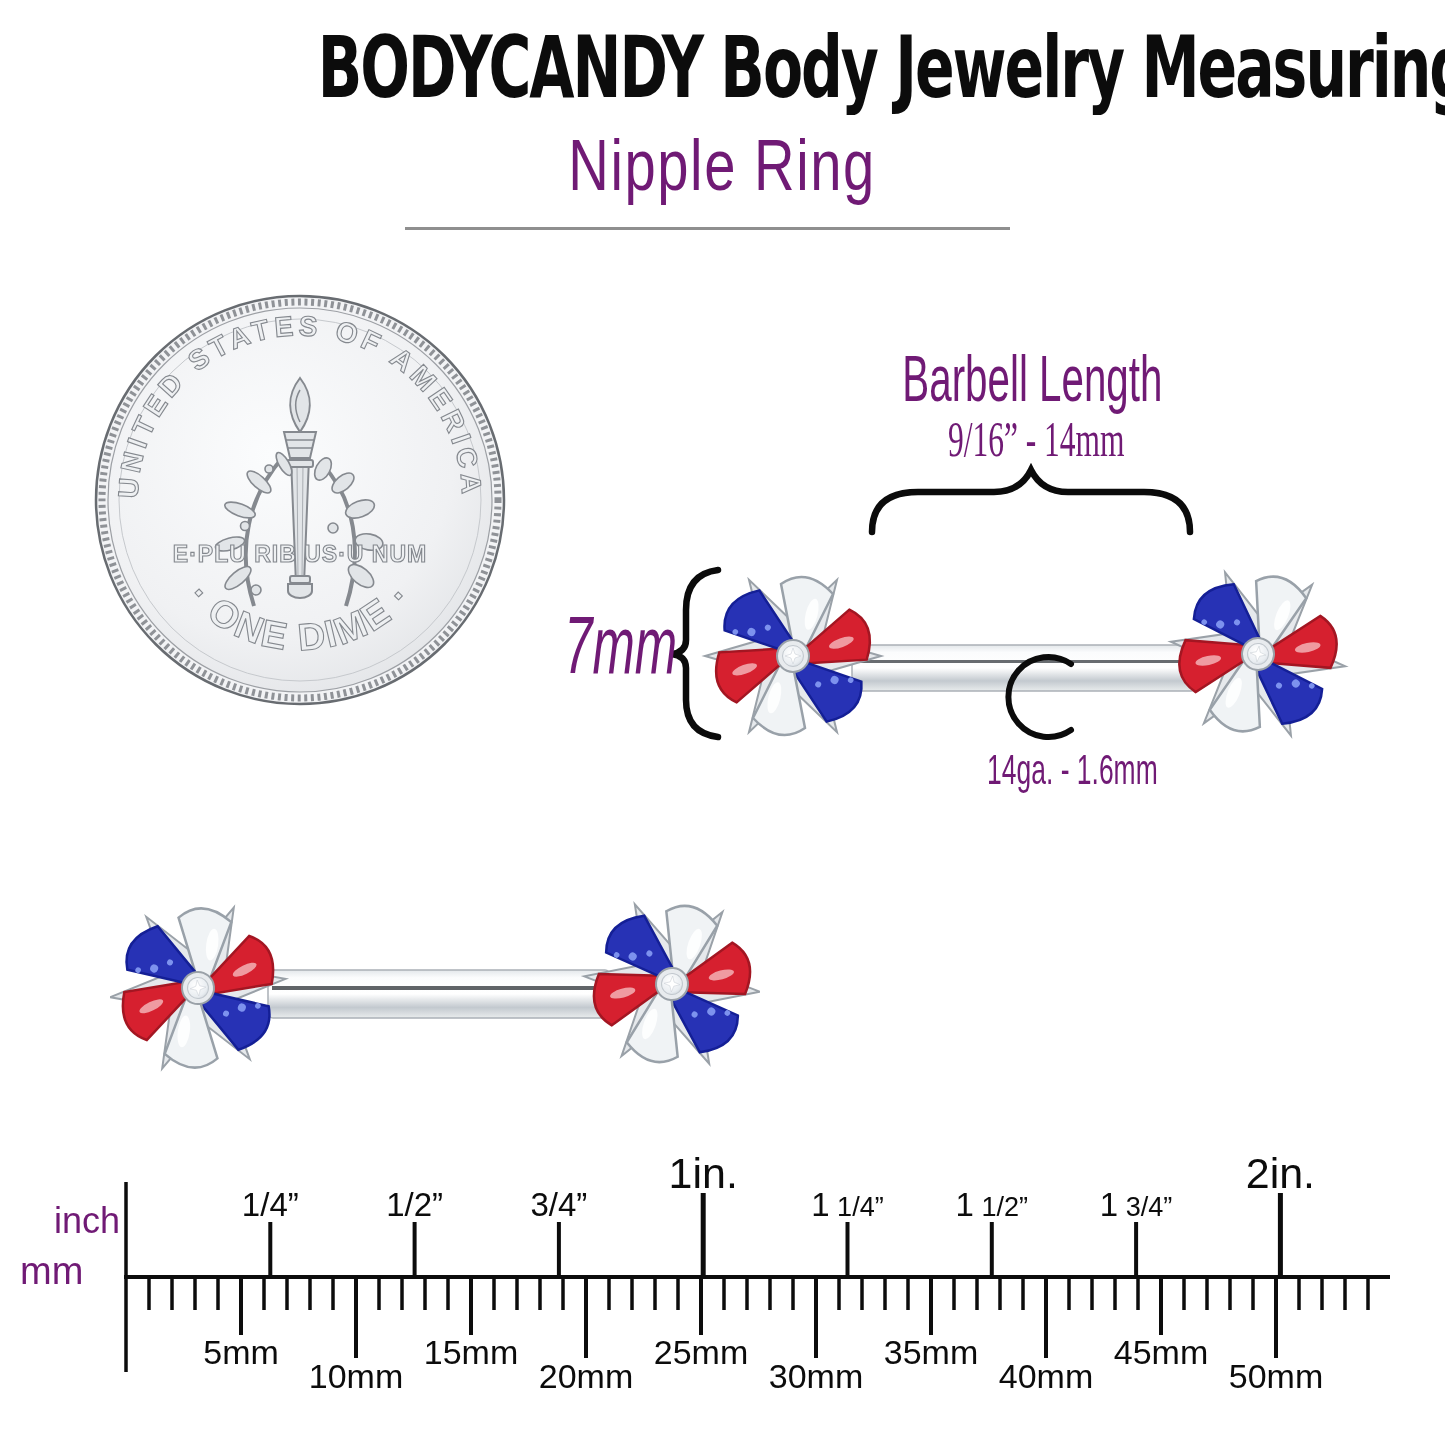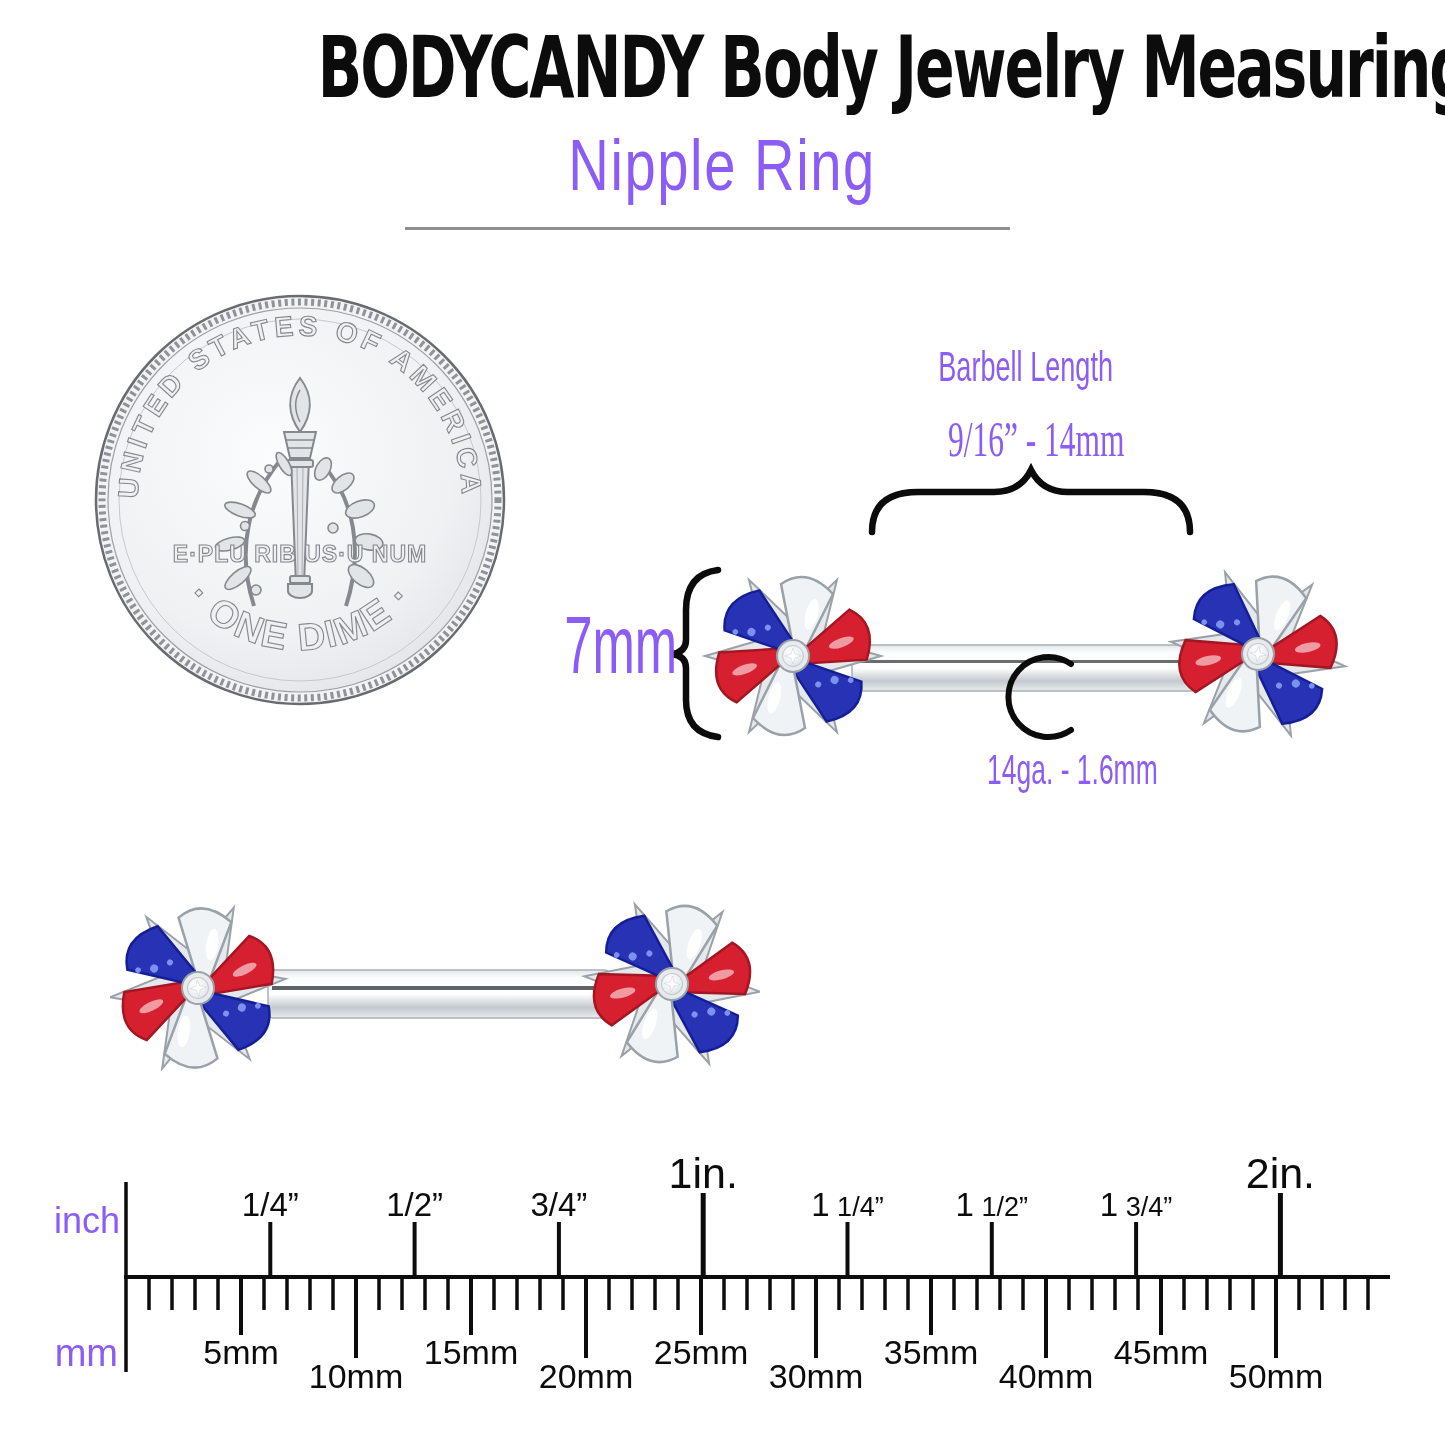--- a/index.html
+++ b/index.html
@@ -6,21 +6,21 @@
   #page{position:relative;width:1445px;height:1445px;background:#ffffff;overflow:hidden;
         font-family:"Liberation Sans",sans-serif;color:#111;}
   .abs{position:absolute;}
   .center{text-align:center;}
   .nowrap{white-space:nowrap;}
   
   .title{font-family:"DejaVu Sans",sans-serif;font-weight:bold;font-size:86px;line-height:1.05;
          letter-spacing:-3px;color:#0c0c0c;}
   .squeeze-title{display:inline-block;transform:scaleX(0.68);transform-origin:center top;white-space:nowrap;}
   
-  .thin{font-family:"Liberation Sans",sans-serif;font-weight:400;color:#8b5cf6;}
+  .thin{font-family:"Liberation Sans",sans-serif;font-weight:400;color:#701a75;}
   .cond{display:inline-block;transform:scaleX(0.63);transform-origin:center top;white-space:nowrap;}
   .cond78{display:inline-block;transform:scaleX(0.78);transform-origin:center top;white-space:nowrap;letter-spacing:2px;}
   .cond7{display:inline-block;transform:scaleX(0.62);transform-origin:right top;white-space:nowrap;}
   .underline{background:#8f8f8f;height:3px;}
   svg{display:block;}
   .v-silver{fill:#f0f3f5;stroke:#99a1a9;stroke-width:2.5;}
   .v-red{fill:var(--pw-red,#d6202f);stroke:#a31622;stroke-width:2.5;}
   .v-blue{fill:var(--pw-blue,#2732b5);stroke:#141f96;stroke-width:2.5;}
   .coin-letters{font-family:"Liberation Sans",sans-serif;font-weight:bold;
                 fill:#eef0f2;stroke:#84888e;stroke-width:1.1px;}
@@ -163,27 +163,27 @@
     <g>
       <rect x="352" y="305" width="344" height="46" rx="5" fill="url(#barGrad)" stroke="#aab0b6" stroke-width="1.5"></rect>
       <rect x="356" y="320" width="336" height="3" fill="#4e5257" opacity="0.85"></rect>
     </g>
     <use href="#pw" transform="translate(293,316)"></use>
     <use href="#pw" transform="translate(758,314) rotate(8)"></use>
 
     <path d="M 571 324 A 40 40 0 1 0 571 390" fill="none" stroke="#0b0b0b" stroke-width="6" stroke-linecap="round"></path>
   </svg>
 
-  <div class="abs center thin nowrap" style="left:826px;top:342px;width:400px;font-size:43px;">
+  <div class="abs center thin nowrap" style="left:826px;top:342px;width:400px;font-size:64px;">
     <span class="cond">Barbell Length</span>
   </div>
   <div class="abs center thin nowrap" style="left:836px;top:410px;width:400px;font-size:50px;font-family:Liberation Serif, serif;">
     <span class="cond">9/16” - 14mm</span>
   </div>
-  <div class="abs thin nowrap" style="left:495px;top:598px;width:160px;text-align:right;font-size:82px;">
+  <div class="abs thin nowrap" style="left:495px;top:598px;width:160px;text-align:right;font-size:82px;font-style:italic;">
     <span class="cond7">7mm</span>
   </div>
   <div class="abs center thin nowrap" style="left:872px;top:746px;width:400px;font-size:42px;">
     <span class="cond">14ga. - 1.6mm</span>
   </div>
 
   <svg class="abs" style="left:110px;top:880px;" width="650" height="220" viewBox="0 0 650 220">
     <g>
       <rect x="158" y="90" width="342" height="48" rx="5" fill="url(#barGrad)" stroke="#aab0b6" stroke-width="1.5"></rect>
       <rect x="162" y="106" width="334" height="4" fill="#4e5257" opacity="0.9"></rect>
@@ -271,15 +271,15 @@
       <text x="847.5" y="1216" text-anchor="middle" font-size="33" class="ruler-label"><tspan>1</tspan><tspan font-size="27.06">&nbsp;1/4”</tspan></text>
       <line x1="991.8000000000001" y1="1277" x2="991.8000000000001" y2="1222" stroke-width="4" class="ruler-line"></line>
       <text x="991.8000000000001" y="1216" text-anchor="middle" font-size="33" class="ruler-label"><tspan>1</tspan><tspan font-size="27.06">&nbsp;1/2”</tspan></text>
       <line x1="1136.1000000000001" y1="1277" x2="1136.1000000000001" y2="1222" stroke-width="4" class="ruler-line"></line>
       <text x="1136.1000000000001" y="1216" text-anchor="middle" font-size="33" class="ruler-label"><tspan>1</tspan><tspan font-size="27.06">&nbsp;3/4”</tspan></text>
       <line x1="1280.4" y1="1277" x2="1280.4" y2="1193" stroke-width="5" class="ruler-line"></line>
       <text x="1280.4" y="1188" text-anchor="middle" font-size="43" class="ruler-label">2in.</text>
     </svg>
 
   <div class="abs thin" style="left:20px;top:1200px;width:100px;text-align:right;font-size:36px;">inch</div>
-  <div class="abs thin" style="left:20px;top:1332px;width:98px;text-align:right;font-size:38px;">mm</div>
+  <div class="abs thin" style="left:20px;top:1250px;width:98px;text-align:left;font-size:38px;">mm</div>
 
 </div>
 
 </body></html>

